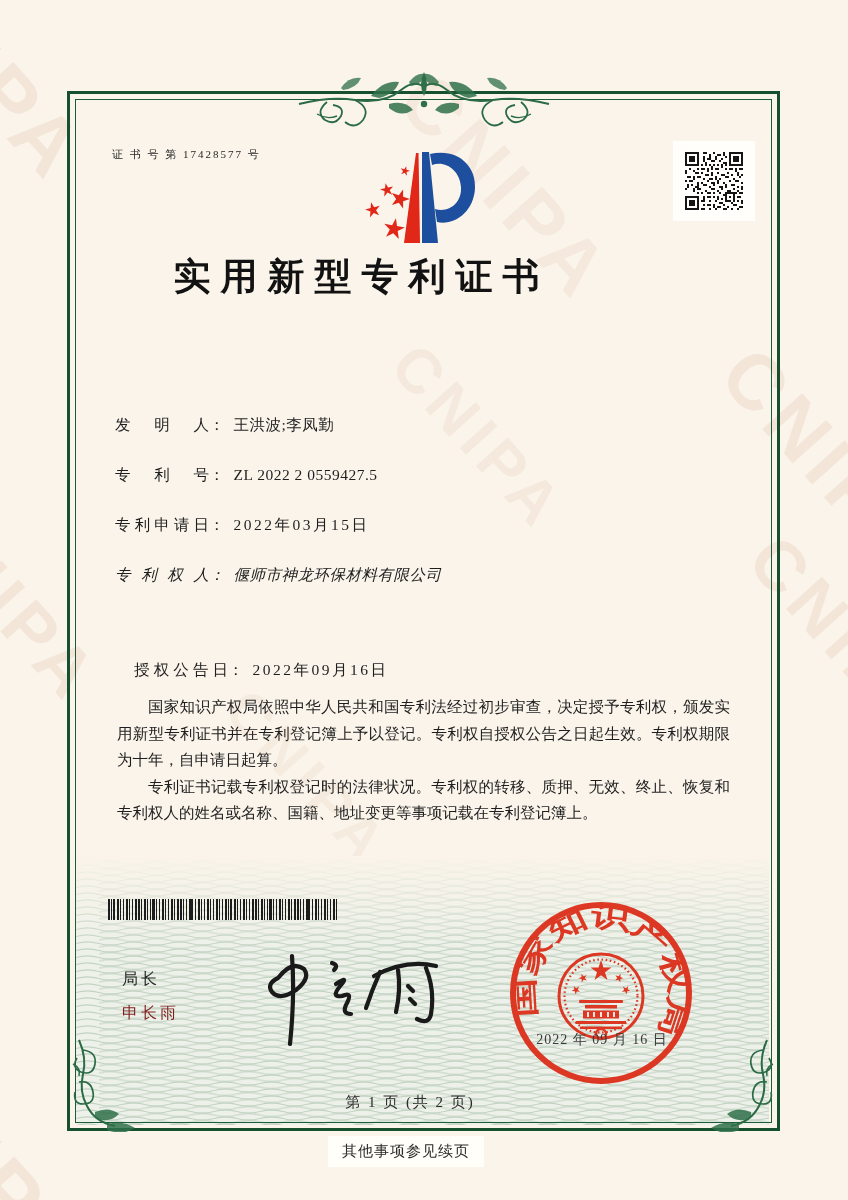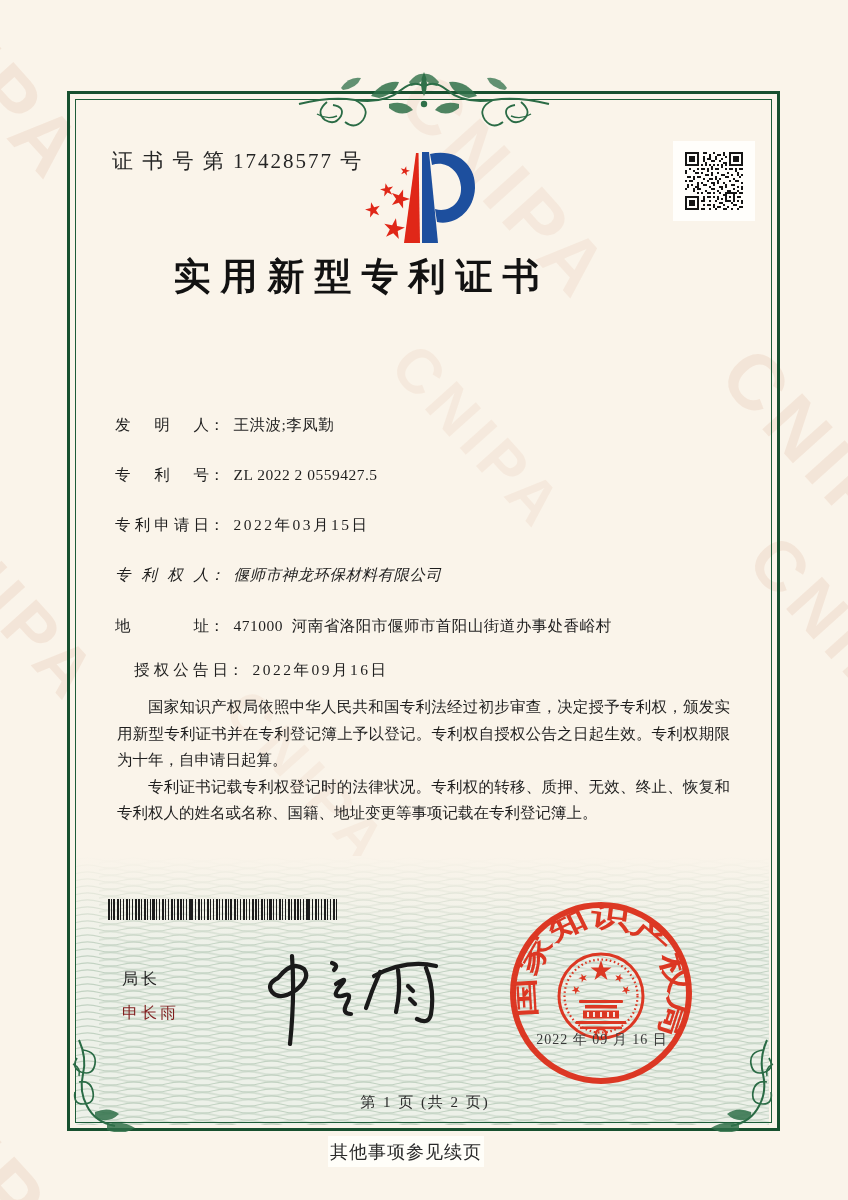--- a/index.html
+++ b/index.html
@@ -7,21 +7,21 @@
   .page{position:relative;width:848px;height:1200px;background:#faf4ea;overflow:hidden;}
   .abs{position:absolute;}
   
   .wm{position:absolute;font-family:"Liberation Sans","DejaVu Sans",sans-serif;font-weight:bold;
       color:#d79f82;transform:rotate(48deg);transform-origin:left top;letter-spacing:7px;
       opacity:0.17;pointer-events:none;white-space:nowrap;}
   
   .frame-outer{position:absolute;left:67px;top:91px;width:707px;height:1034px;border:3px solid #17502f;}
   .frame-inner{position:absolute;left:75px;top:99px;width:695px;height:1022px;border:1px solid #1d5c38;}
   
-  .cert-no{position:absolute;left:112px;top:147px;font-size:21px;letter-spacing:2px;color:#252525;}
+  .cert-no{position:absolute;left:112px;top:147px;font-size:11px;letter-spacing:2px;color:#252525;}
   .qr-box{position:absolute;left:673px;top:141px;width:82px;height:80px;background:#fffefb;}
   .doc-title{position:absolute;left:0;top:252px;width:713px;text-align:center;font-size:37px;
              font-weight:bold;color:#121212;letter-spacing:10px;text-indent:10px;}
   
   .field-row{position:absolute;left:115px;font-size:15.5px;color:#1e1e1e;white-space:nowrap;}
   .field-label{display:inline-block;width:94px;text-align:justify;text-align-last:justify;vertical-align:bottom;}
   .field-colon{margin-right:9px;}
   .field-value{white-space:pre;letter-spacing:0.5px;}
   .spaced{letter-spacing:2.5px;}
   .grant-no-group{position:absolute;left:322px;top:0;}
@@ -37,23 +37,23 @@
   
   .barcode{position:absolute;left:108px;top:899px;width:230px;height:21px;
     background-image:
       repeating-linear-gradient(90deg,#1c1c1c 0 1px,rgba(0,0,0,0) 1px 3px),
       repeating-linear-gradient(90deg,#1c1c1c 0 2px,rgba(0,0,0,0) 2px 9px),
       repeating-linear-gradient(90deg,rgba(0,0,0,0) 0 5px,#1c1c1c 5px 6px,rgba(0,0,0,0) 6px 13px);}
   .officer-title{position:absolute;left:122px;top:969px;font-size:16px;color:#1e1e1e;letter-spacing:3px;}
   .officer-name{position:absolute;left:122px;top:1003px;font-size:16px;color:#7f1d1d;letter-spacing:3px;}
   .seal-date{position:absolute;left:512px;top:1031px;width:180px;text-align:center;font-size:14px;
              color:#3a3a3a;letter-spacing:1px;white-space:pre;z-index:6;}
-  .page-no{position:absolute;left:0;top:1093px;width:820px;text-align:center;font-size:15px;color:#2c2c2c;letter-spacing:2px;padding-left:15px;}
+  .page-no{position:absolute;left:0;top:1093px;width:820px;text-align:center;font-size:15px;color:#2c2c2c;letter-spacing:2px;}
   .cont-strip{position:absolute;left:328px;top:1136px;width:156px;height:31px;background:#fffef9;
-              display:flex;align-items:center;justify-content:center;font-size:18px;color:#2a2a2a;letter-spacing:1px;}
+              display:flex;align-items:center;justify-content:center;font-size:15px;color:#2a2a2a;letter-spacing:1px;}
   svg{display:block;}
   .z5{z-index:5;}
 </style>
 </head>
 <body>
 
 <div class="page">
 
   <span class="wm" style="left:-85px;top:-75px;font-size:82px;">CNIPA</span>
   <span class="wm" style="left:448px;top:55px;font-size:78px;opacity:.13;">CNIPA</span>
@@ -164,23 +164,20 @@
     <span class="field-label">发明人</span><span class="field-colon">：</span><span class="field-value">王洪波;李凤勤</span>
   </div>
   <div class="field-row" style="top:465px;">
     <span class="field-label">专利号</span><span class="field-colon">：</span><span class="field-value">ZL 2022 2 0559427.5</span>
   </div>
   <div class="field-row" style="top:515px;">
     <span class="field-label">专利申请日</span><span class="field-colon">：</span><span class="field-value spaced">2022年03月15日</span>
   </div>
   <div class="field-row" style="top:565px;font-style:italic;">
     <span class="field-label">专利权人</span><span class="field-colon">：</span><span class="field-value">偃师市神龙环保材料有限公司</span>
-  </div>
-  <div class="field-row" style="top:616px;">
-    <span class="field-label">地址</span><span class="field-colon">：</span><span class="field-value">471000  河南省洛阳市偃师市首阳山街道办事处香峪村</span>
   </div>
   <div class="field-row" style="top:660px;width:660px;margin-left:19px;">
     <span class="field-label">授权公告日</span><span class="field-colon">：</span><span class="field-value spaced">2022年09月16日</span>
   </div>
 
   <div class="body-text">
     <p>国家知识产权局依照中华人民共和国专利法经过初步审查，决定授予专利权，颁发实用新型专利证书并在专利登记簿上予以登记。专利权自授权公告之日起生效。专利权期限为十年，自申请日起算。</p>
     <p>专利证书记载专利权登记时的法律状况。专利权的转移、质押、无效、终止、恢复和专利权人的姓名或名称、国籍、地址变更等事项记载在专利登记簿上。</p>
   </div>
 

